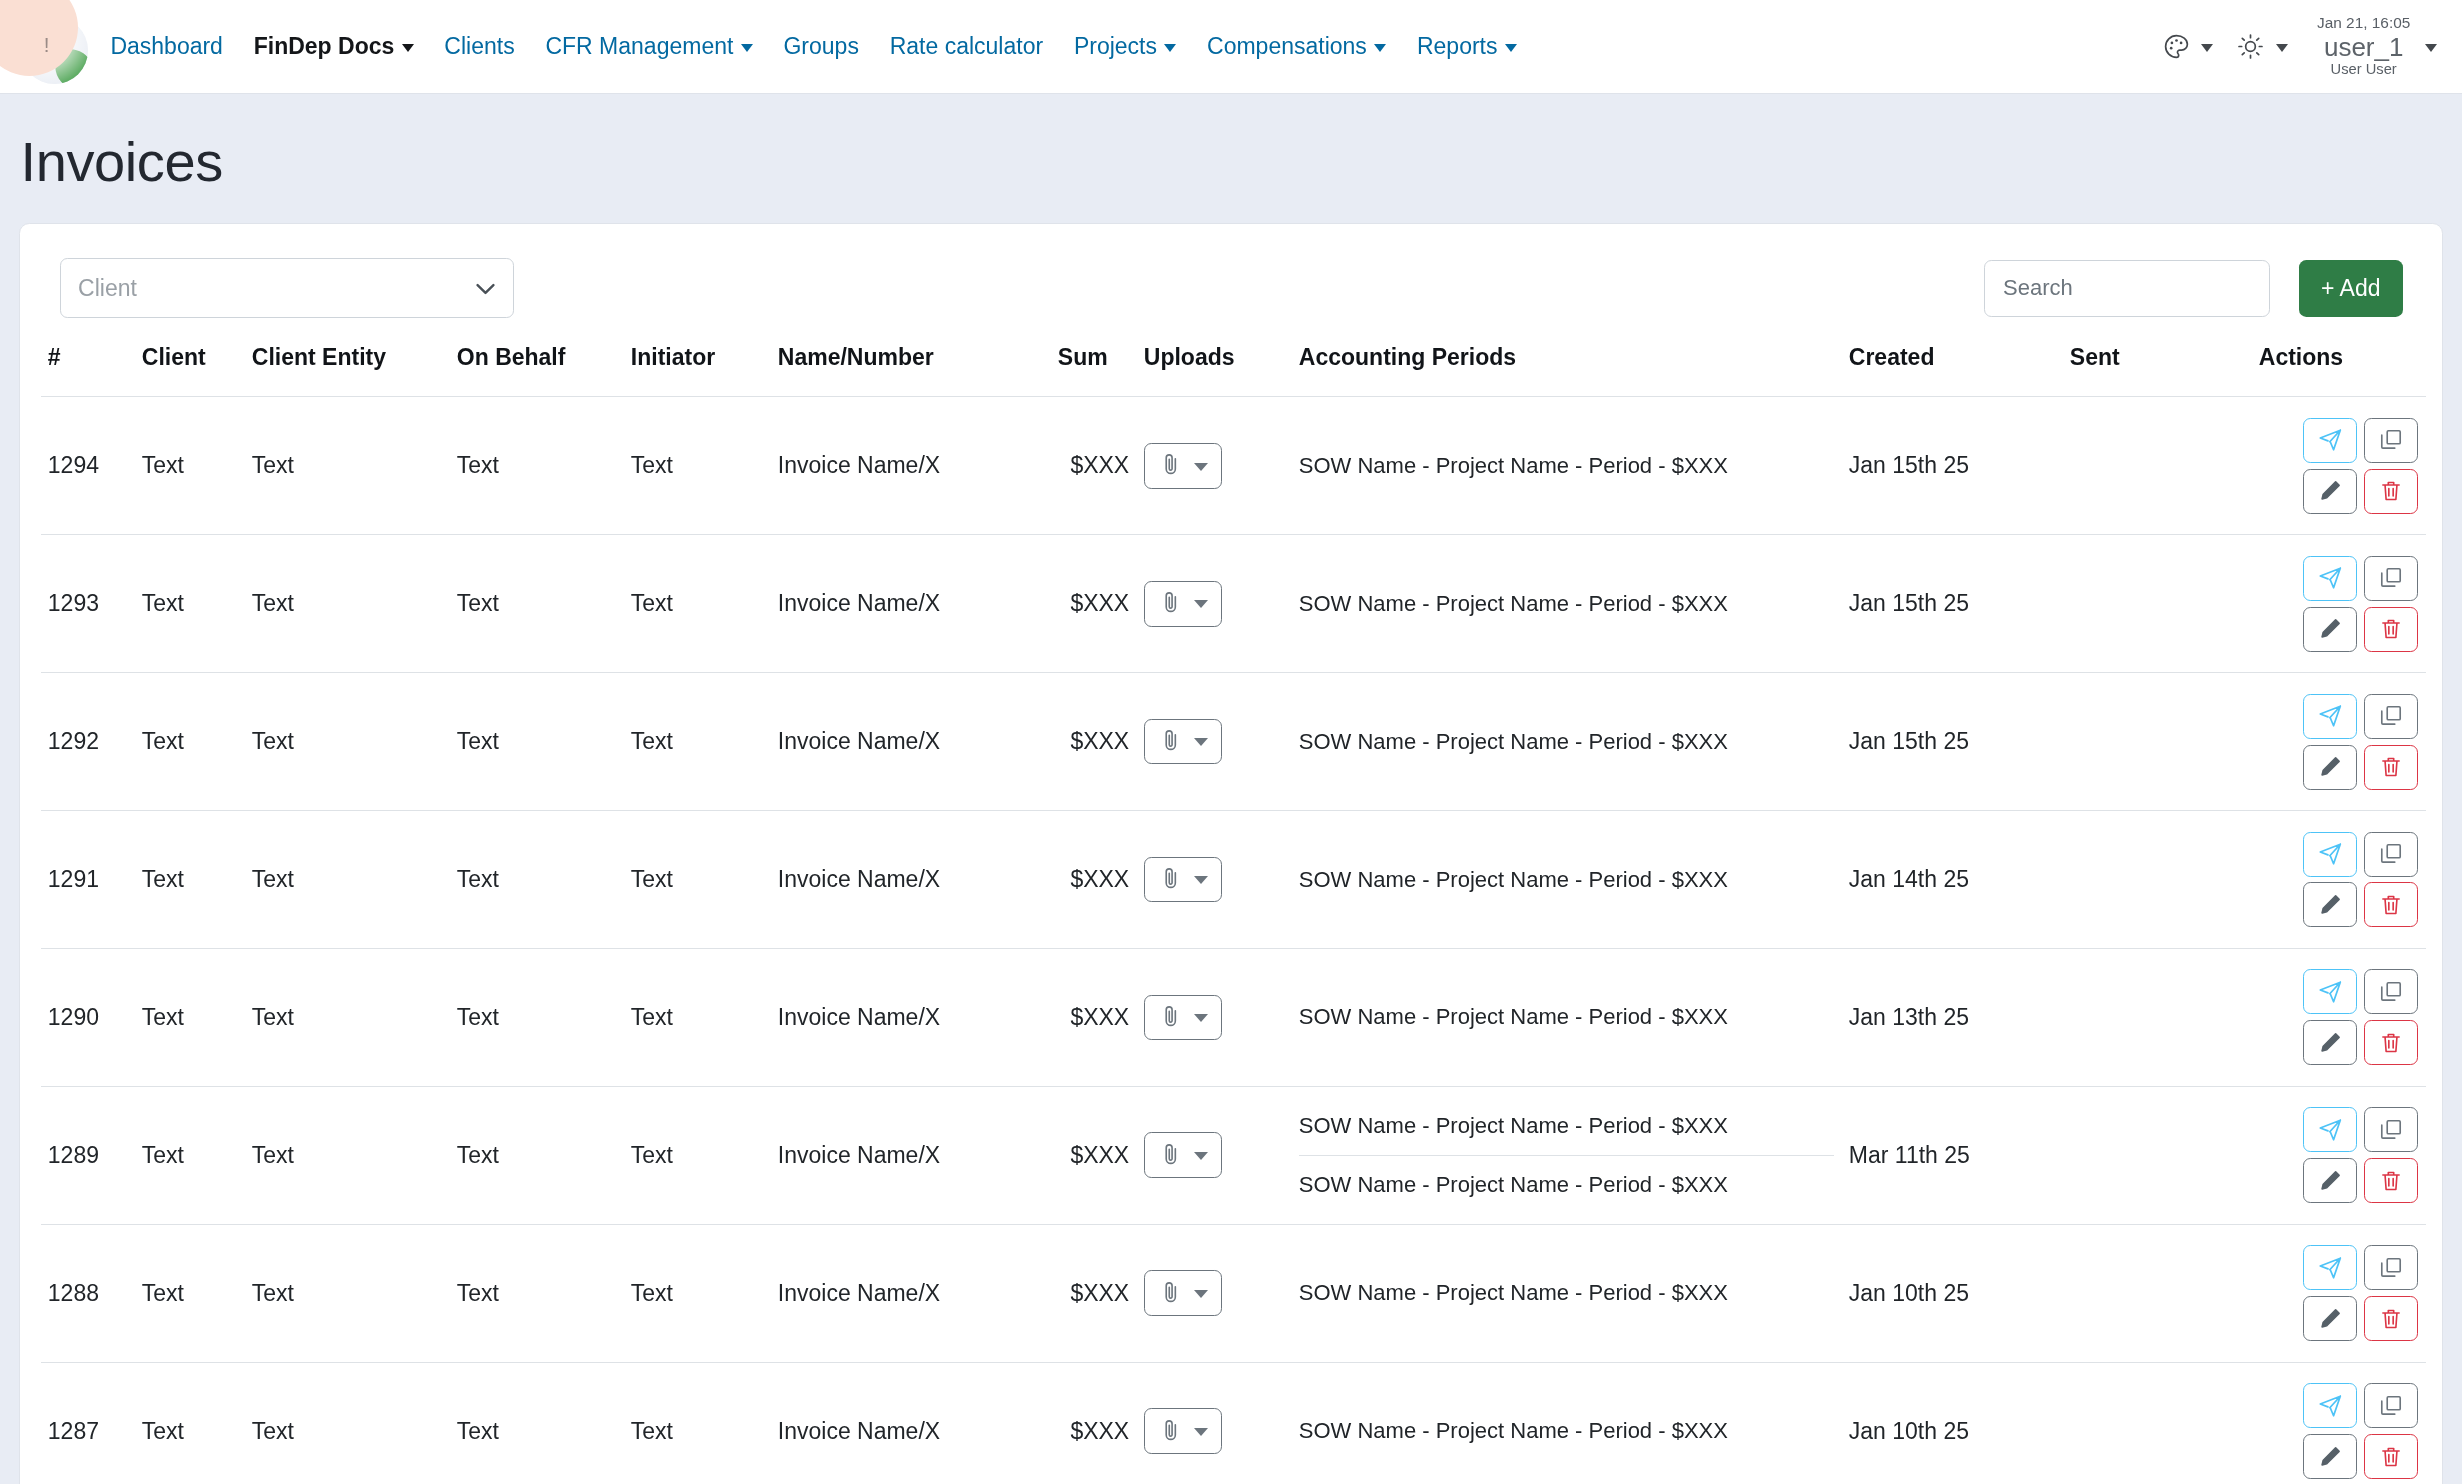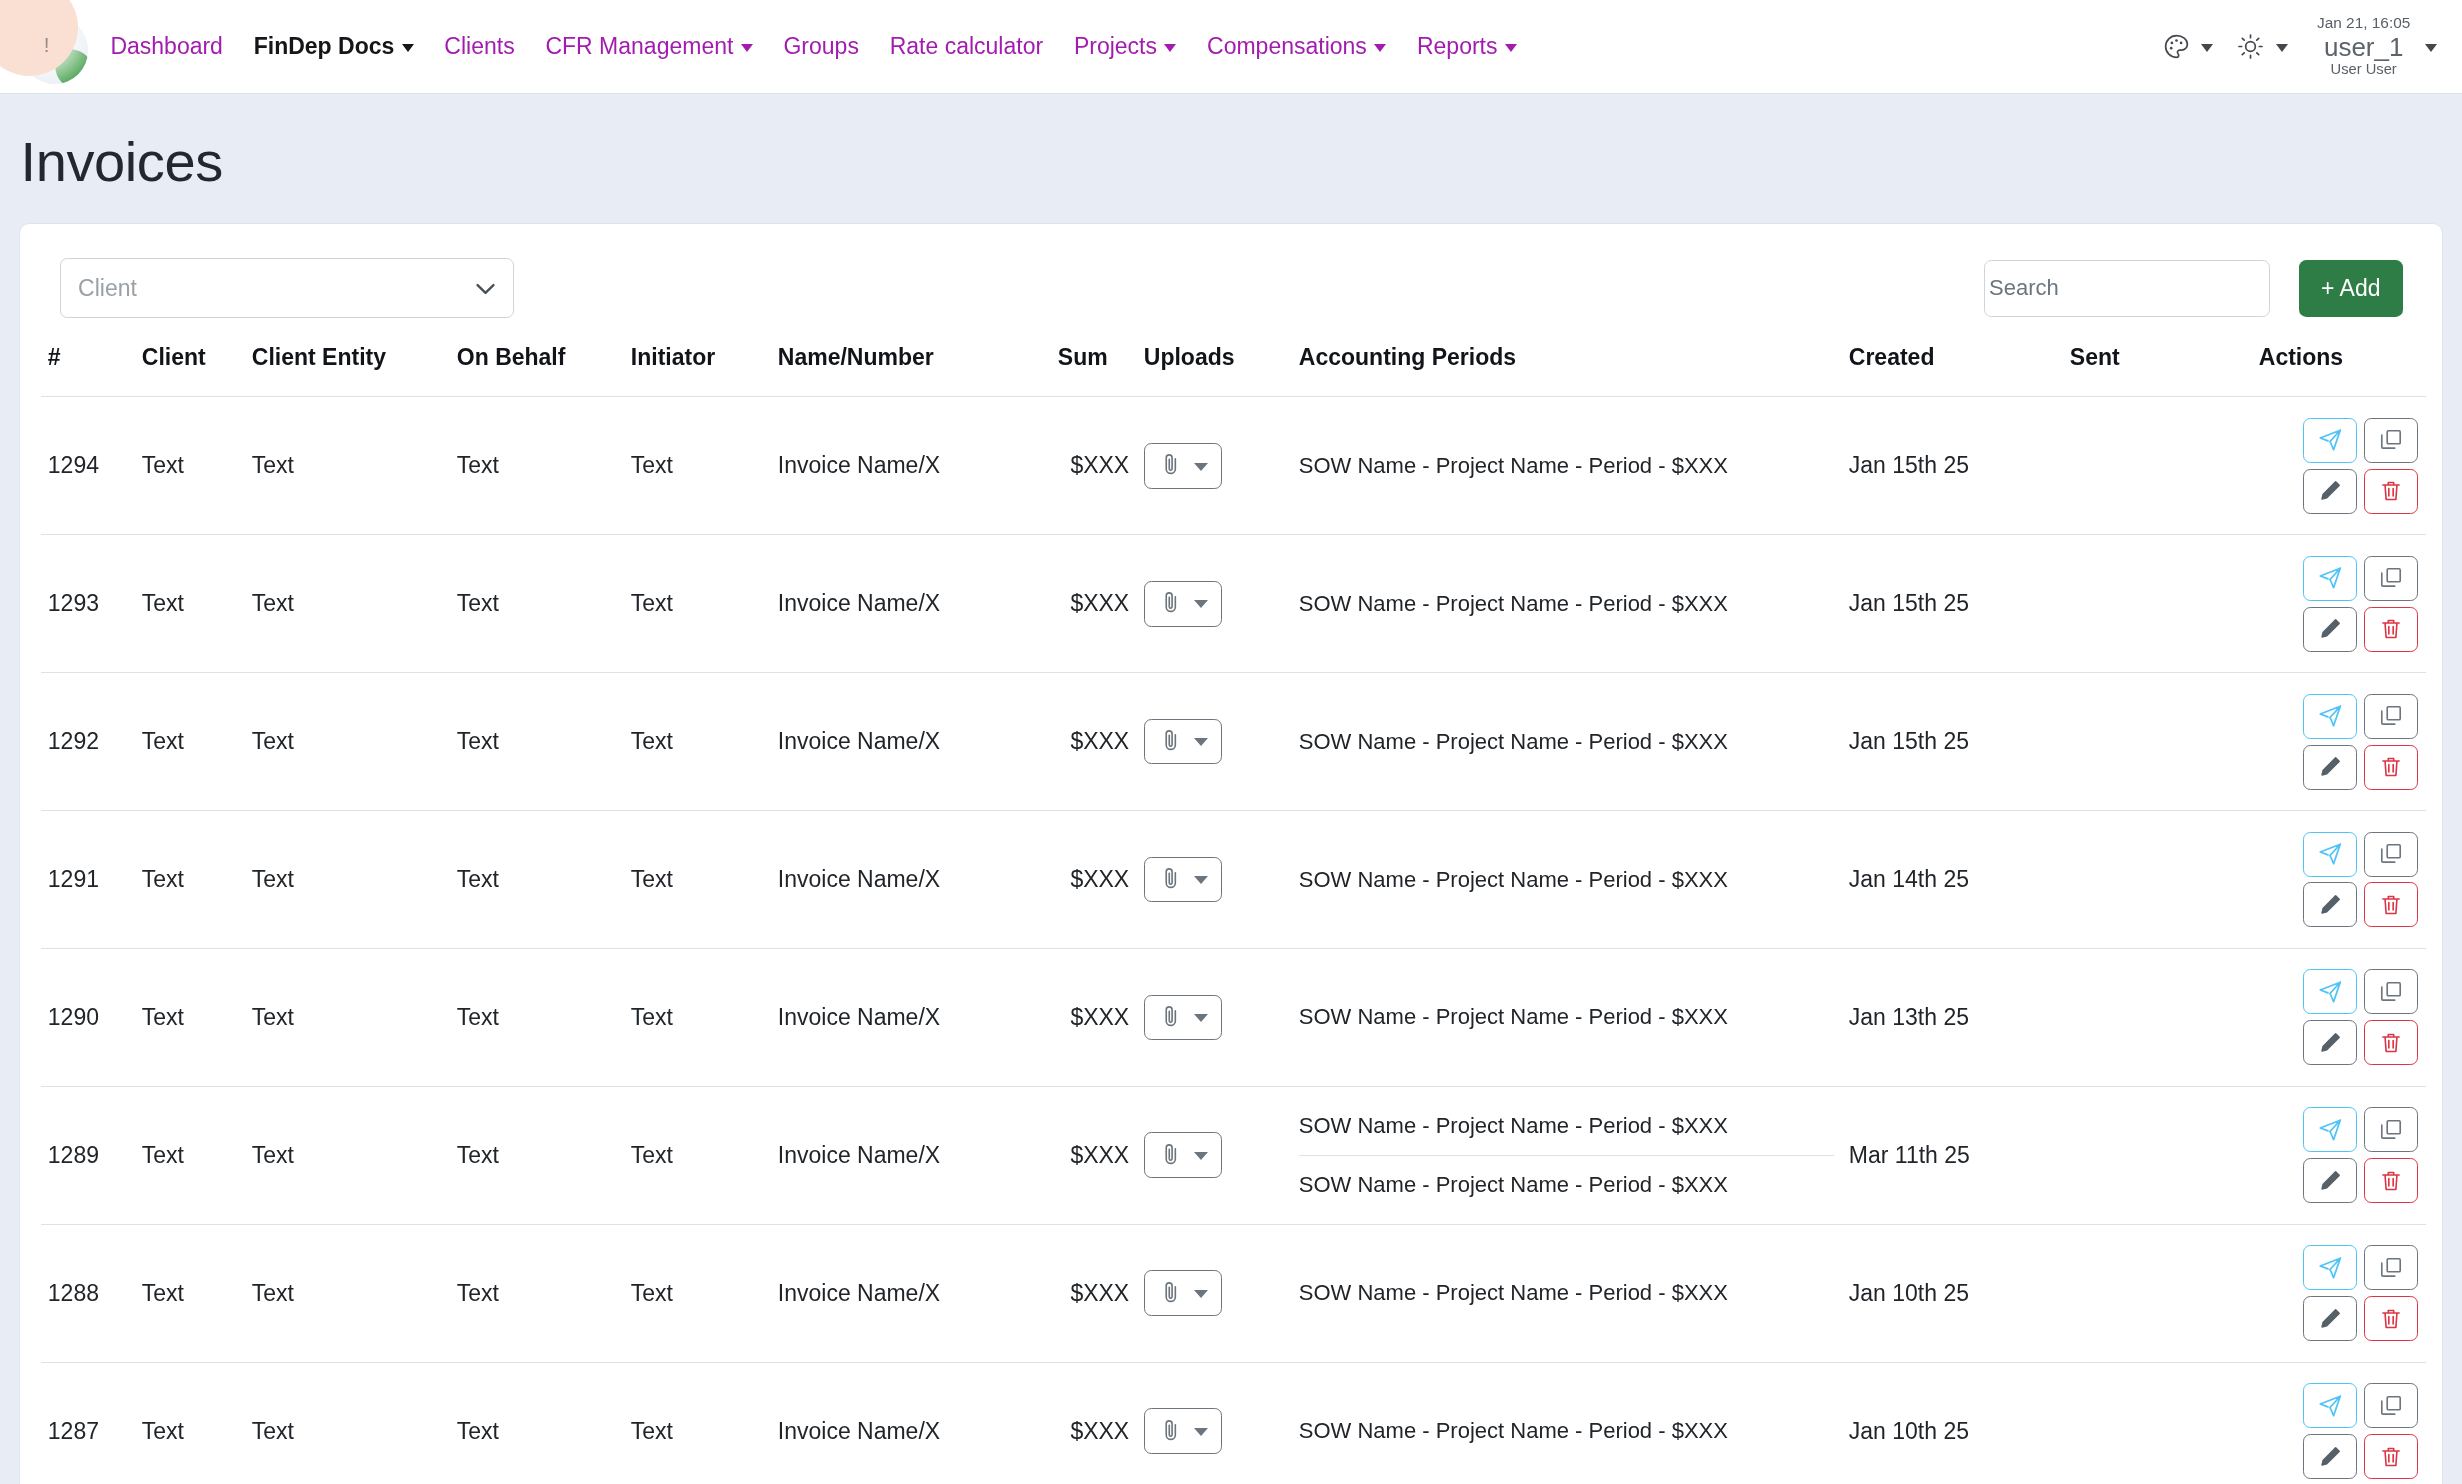--- a/index.html
+++ b/index.html
@@ -80,21 +80,21 @@
     align-items: center;
     gap: 0px;
     flex: 1 1 auto;
   }
   .nav-item {
     display: flex;
     align-items: center;
     gap: 7.3px;
     padding: 0 15.4px;
     font-size: 23px;
-    color: #a21caf;
+    color: #0369a1;
     white-space: nowrap;
     cursor: pointer;
     line-height: 1;
   }
   .nav-item.active { color: #141619; font-weight: 700; }
   .caret {
     width: 0; height: 0;
     border-left: 6.6px solid transparent;
     border-right: 6.6px solid transparent;
     border-top: 8px solid currentColor;
@@ -194,21 +194,21 @@
     margin-left: auto;
     display: flex;
     align-items: center;
     gap: 29px;
   }
   .search-input {
     width: 286px;
     height: 57px;
     border: 0.7px solid #ced4da;
     border-radius: 7.3px;
-    padding: 0 4px;
+    padding: 0 18px;
     font-size: 22px;
     color: #495057;
     font-family: "Liberation Sans", sans-serif;
     background: #fff;
   }
   .search-input::placeholder { color: #6c757d; }
   .add-btn {
     height: 57px;
     background: #2f7d46;
     color: #ffffff;

